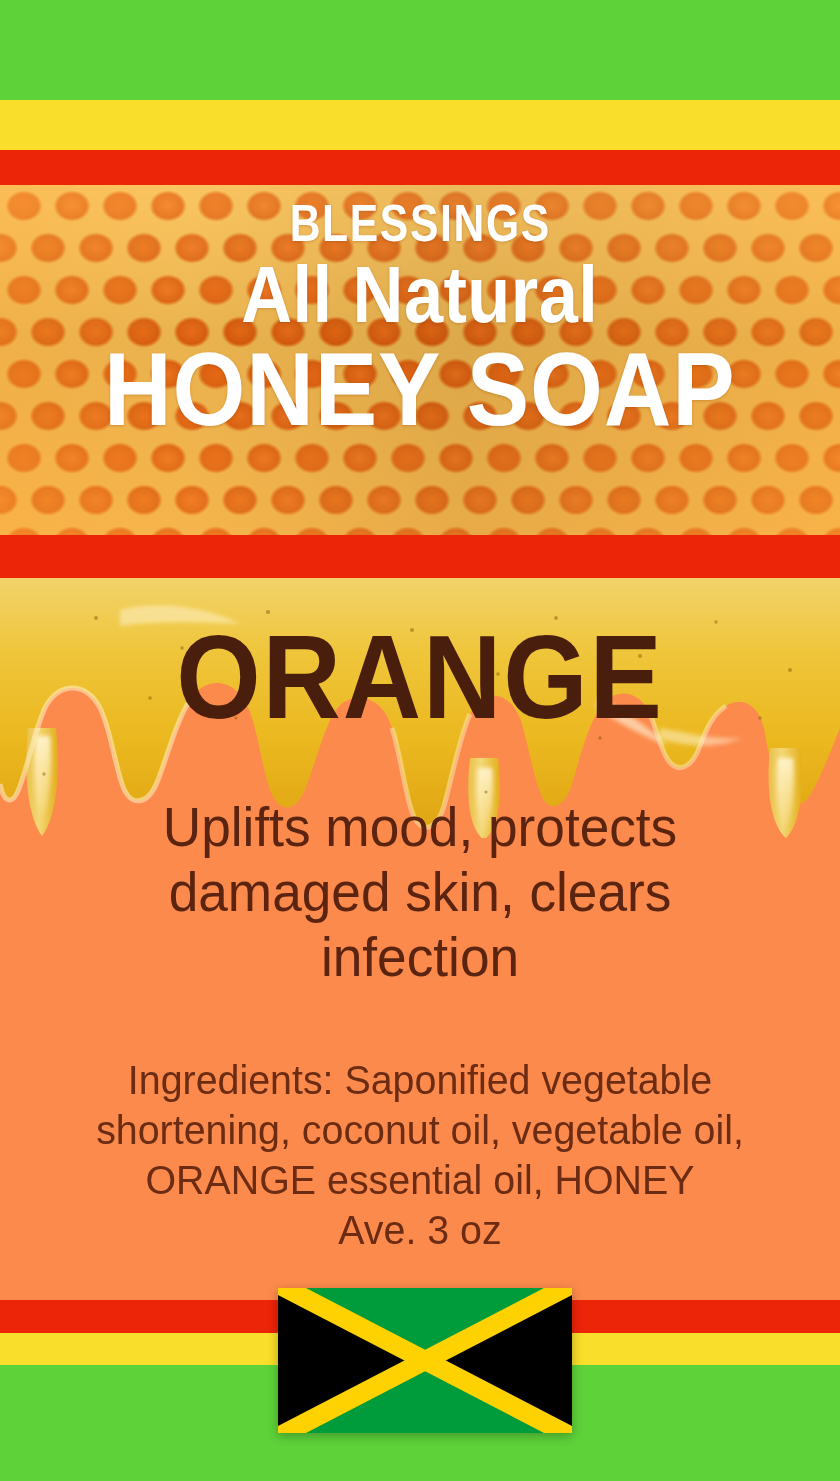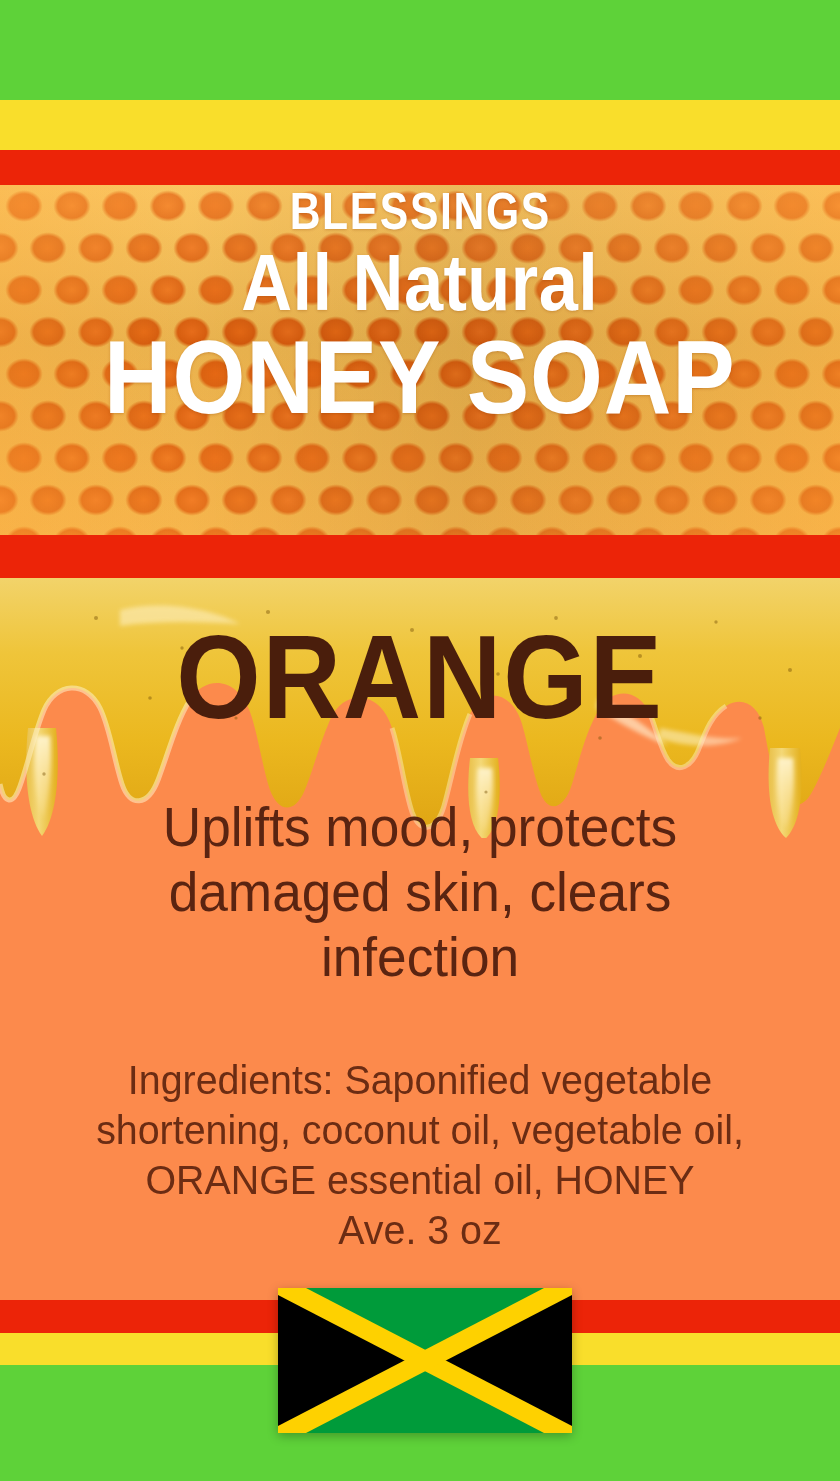--- a/index.html
+++ b/index.html
@@ -52,21 +52,21 @@
     background:
       linear-gradient(90deg, rgba(255,170,60,.30) 0%, rgba(255,255,255,0) 22%,
                              rgba(0,0,0,.06) 55%, rgba(255,170,60,.26) 100%),
       linear-gradient(180deg, rgba(255,200,110,.30) 0%, rgba(0,0,0,.05) 45%, rgba(255,190,90,.22) 100%);
   }
 
   
   #header-text {
     position:absolute; left:0; top:185px; width:840px; height:350px;
     display:flex; flex-direction:column; align-items:center;
-    justify-content:flex-start; padding-top:0;
+    justify-content:flex-start; padding-top:12px;
   }
   .hdr {
     color:#ffffff; text-align:center;
     font-family:"Liberation Sans Narrow","Liberation Sans", sans-serif;
     font-weight:bold; letter-spacing:.5px;
     line-height:1;
     text-shadow:0 1px 3px rgba(140,60,0,.30);
     transform-origin:center top;
   }
   #blessings {

